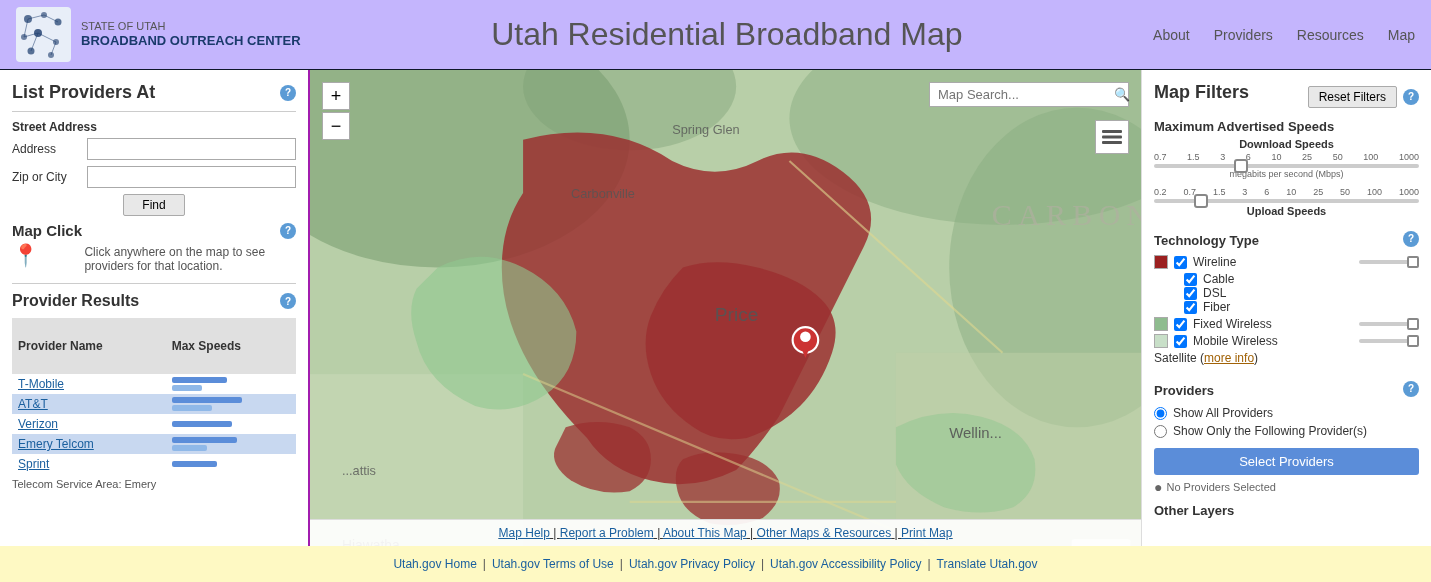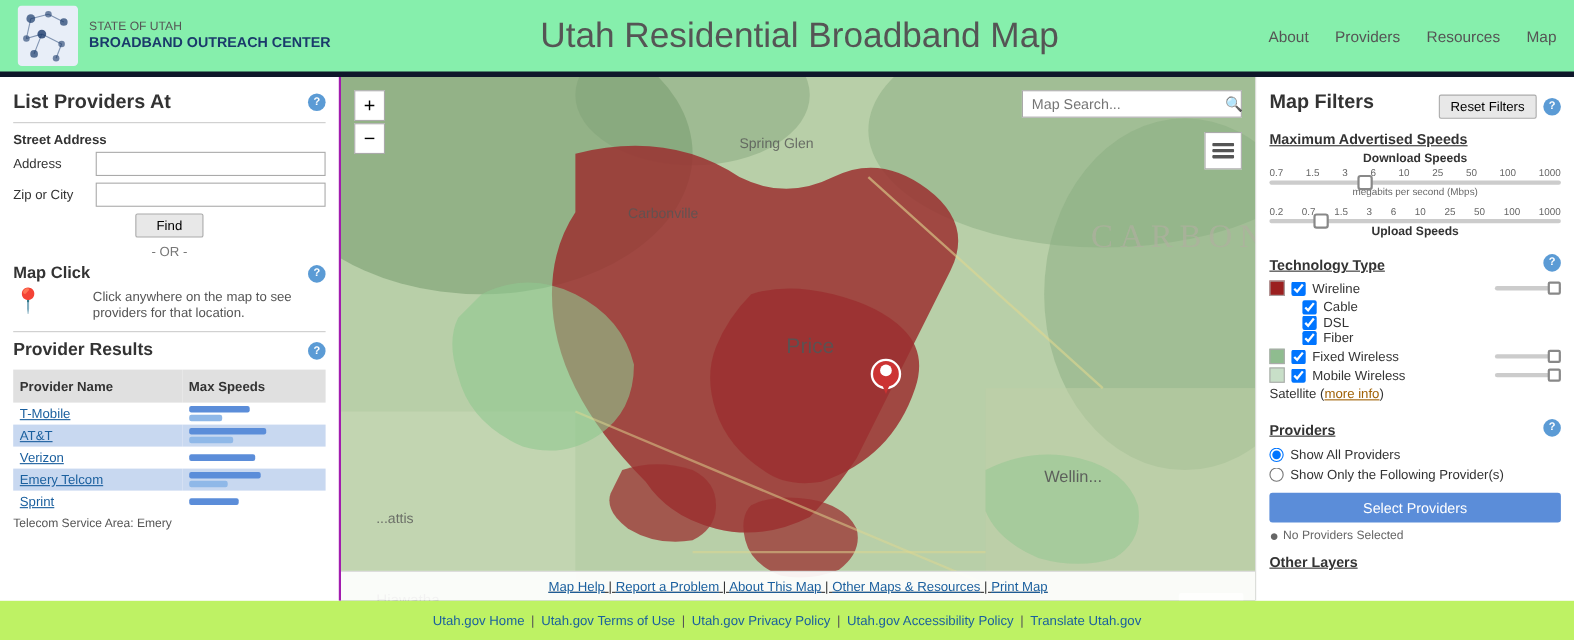--- a/index.html
+++ b/index.html
@@ -2,22 +2,22 @@
 <html><head>
   <meta charset="utf-8">
   <style>
     * { box-sizing: border-box; margin: 0; padding: 0; }
     body { font-family: Arial, sans-serif; font-size: 13px; background: #f0f0f0; color: #333; }
 
     
     #header {
       display: flex;
       align-items: center;
-      background: #86efac;
-      border-bottom: 5px solid #0f172a;
+      background: #c4b5fd;
+      border-bottom: 1px solid #0f172a;
       padding: 8px 16px;
       height: 70px;
     }
     #logo-area {
       display: flex;
       align-items: center;
       min-width: 200px;
     }
     #logo-icon {
       width: 55px;
@@ -149,21 +149,21 @@
     .results-table {
       width: 100%;
       border-collapse: collapse;
       font-size: 12px;
     }
     .results-table thead tr {
       background: #e0e0e0;
     }
     .results-table th {
       text-align: left;
-      padding: 8px 6px;
+      padding: 21px 6px;
       font-weight: bold;
     }
     .results-table td {
       padding: 3px 6px;
     }
     .results-table tr:nth-child(even) { background: #f7f7f7; }
     .results-table tr.selected { background: #c8d8f0; }
     .provider-link { color: #1a5f9e; text-decoration: underline; cursor: pointer; }
     .speed-bar-wrap {
       display: flex;
@@ -288,21 +288,20 @@
       border: 1px solid #aaa;
       font-size: 12px;
       cursor: pointer;
       border-radius: 2px;
     }
     .filter-section-title {
       font-weight: bold;
       font-size: 13px;
       margin-bottom: 4px;
       margin-top: 8px;
-      text-decoration: underline;
     }
     .speed-label {
       font-size: 11px;
       font-weight: bold;
       text-align: center;
       margin-bottom: 2px;
     }
     .speed-ticks {
       display: flex;
       justify-content: space-between;
@@ -406,21 +405,21 @@
       color: #666;
       margin-top: 4px;
       display: flex;
       align-items: center;
       gap: 4px;
     }
     .bullet { font-size: 14px; }
 
     
     #footer {
-      background: #bef264;
+      background: #fef9c3;
       text-align: center;
       padding: 8px;
       font-size: 12px;
       height: 36px;
       display: flex;
       align-items: center;
       justify-content: center;
       gap: 0;
     }
     #footer a {
@@ -482,21 +481,20 @@
       <div class="form-row">
         <label>Address</label>
         <input type="text" style="">
       </div>
       <div class="form-row">
         <label>Zip or City</label>
         <input type="text" style="">
       </div>
       <button class="find-btn">Find</button>
     </div>
-    <div class="or-separator">- OR -</div>
     <div id="map-click-section">
       <h3>
         <span>Map Click</span>
         <span class="help-icon">?</span>
       </h3>
       <div class="map-click-desc">
         <span class="pin-icon">📍</span>
         <p>Click anywhere on the map to see providers for that location.</p>
       </div>
     </div>

